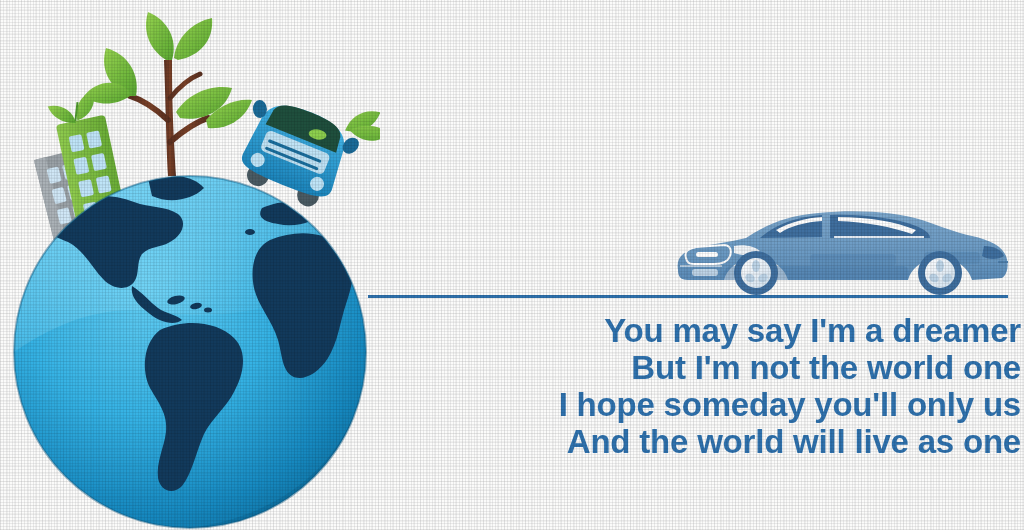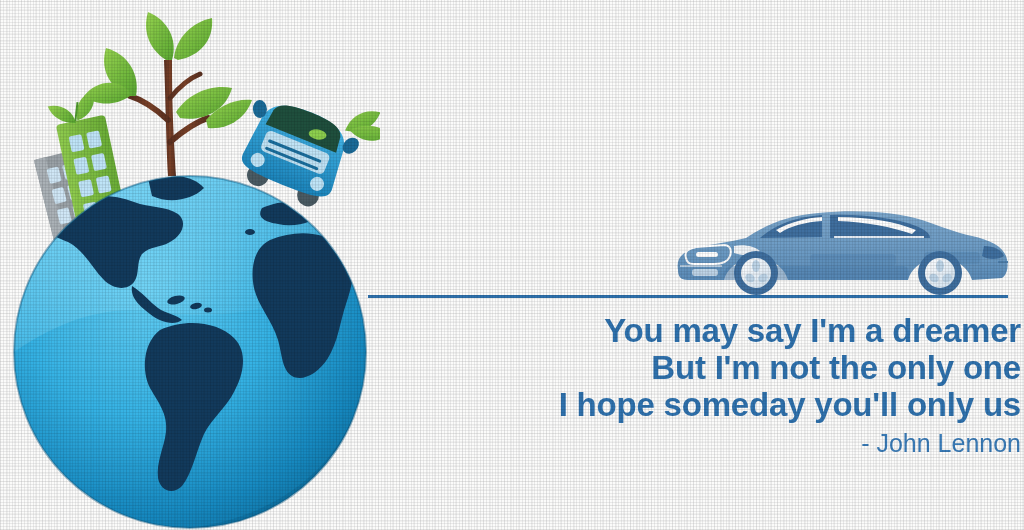--- a/index.html
+++ b/index.html
@@ -346,19 +346,19 @@
         <ellipse cx="262" cy="82" rx="5" ry="4" transform="rotate(30 262 82)"></ellipse>
         <ellipse cx="275" cy="82" rx="5" ry="4" transform="rotate(-30 275 82)"></ellipse>
       </g>
     </g>
   </svg>
 
   <div class="rule"></div>
 
   <div class="quote-block">
     <span class="quote-line">You may say I'm a dreamer</span>
-    <span class="quote-line">But I'm not the only one</span>
+    <span class="quote-line">But I'm not the world one</span>
     <span class="quote-line">I hope someday you'll only us</span>
-    <span class="attribution">- John Lennon</span>
+    <span class="quote-line">And the world will live as one</span>
   </div>
 
   <div class="texture-layer"></div>
 </div>
 
 </body></html>

